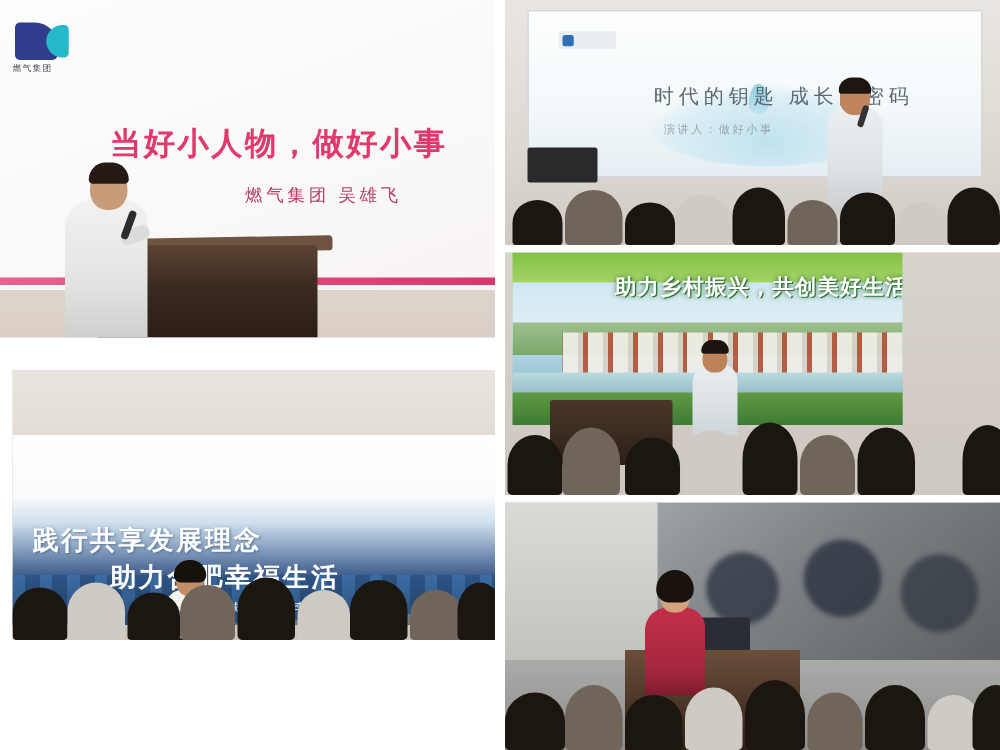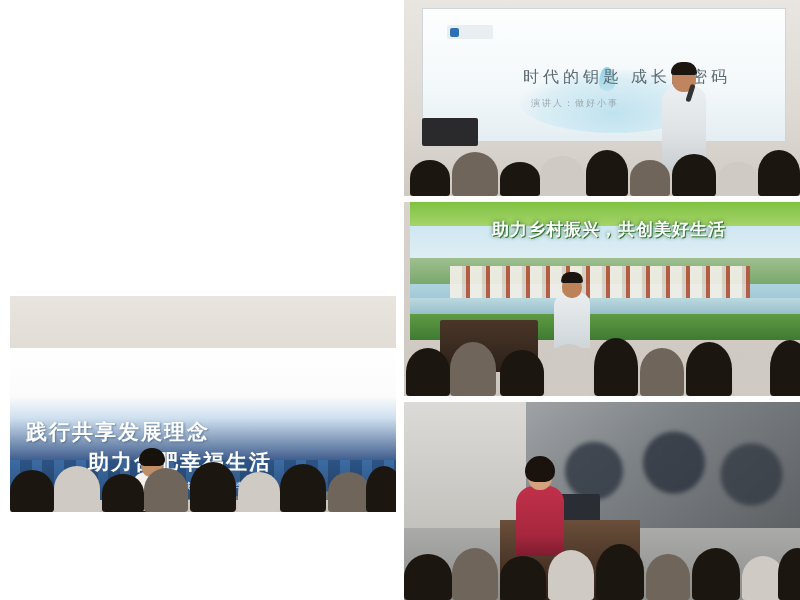--- a/index.html
+++ b/index.html
@@ -185,21 +185,21 @@
     background: #333; border-radius: 3px; transform: rotate(18deg);
   }
 
   
   #p3 { left: 404px; top: 202px; width: 396px; height: 194px; }
   #p3 .room {
     position: absolute; inset: 0;
     background: linear-gradient(180deg,#d8d3cc 0%,#cdc7c0 100%);
   }
   #p3 .scr {
-    left: 6px; top: 0; width: 390px; height: 138px;
+    left: 6px; top: 0; width: 312px; height: 138px;
     background: linear-gradient(180deg,#7fc242 0%,#a7d46a 18%,#cfe6ef 40%,#9fc9d6 70%,#5a8f4c 100%);
   }
   #p3 .sky {
     position: absolute; left: 0; top: 24px; width: 390px; height: 48px;
     background: linear-gradient(180deg,#cfe7f2 0%,#e6f1f5 100%);
   }
   #p3 .hills {
     position: absolute; left: 0; top: 56px; width: 390px; height: 26px;
     background: linear-gradient(180deg,#9fbf8f,#7aa86c);
   }
@@ -343,20 +343,42 @@
   }
   .aud.light { background: #6f655b; }
   .aud.dark { background: #1c1611; }
   .aud.white { background: #cfcac3; }
 </style>
 </head>
 <body>
 
 <div id="collage">
 
+  <div class="photo" id="p1">
+    <div class="inner">
+      <div class="wall"></div>
+      <div class="screen scr">
+        <div class="logo-block">
+          <div class="logo-shape"></div>
+          <div class="logo-text">燃气集团</div>
+        </div>
+        <div class="slide-title t1">当好小人物，做好小事</div>
+        <div class="slide-title t2">燃气集团 吴雄飞</div>
+        <div class="pinkline"></div>
+      </div>
+
+      <div class="podium-top"></div>
+      <div class="podium"></div>
+      <div class="person speaker-body"></div>
+      <div class="head speaker-head"></div>
+      <div class="speaker-hair"></div>
+      <div class="arm"></div>
+      <div class="mic"></div>
+    </div>
+  </div>
 
   <div class="photo" id="p2">
     <div class="inner">
       <div class="room"></div>
       <div class="screen scr">
         <div class="badge"></div>
         <div class="water"></div>
         <div class="droplet"></div>
         <div class="slide-title t1">时代的钥匙    成长的密码</div>
         <div class="slide-title t2">演讲人：做好小事</div>

